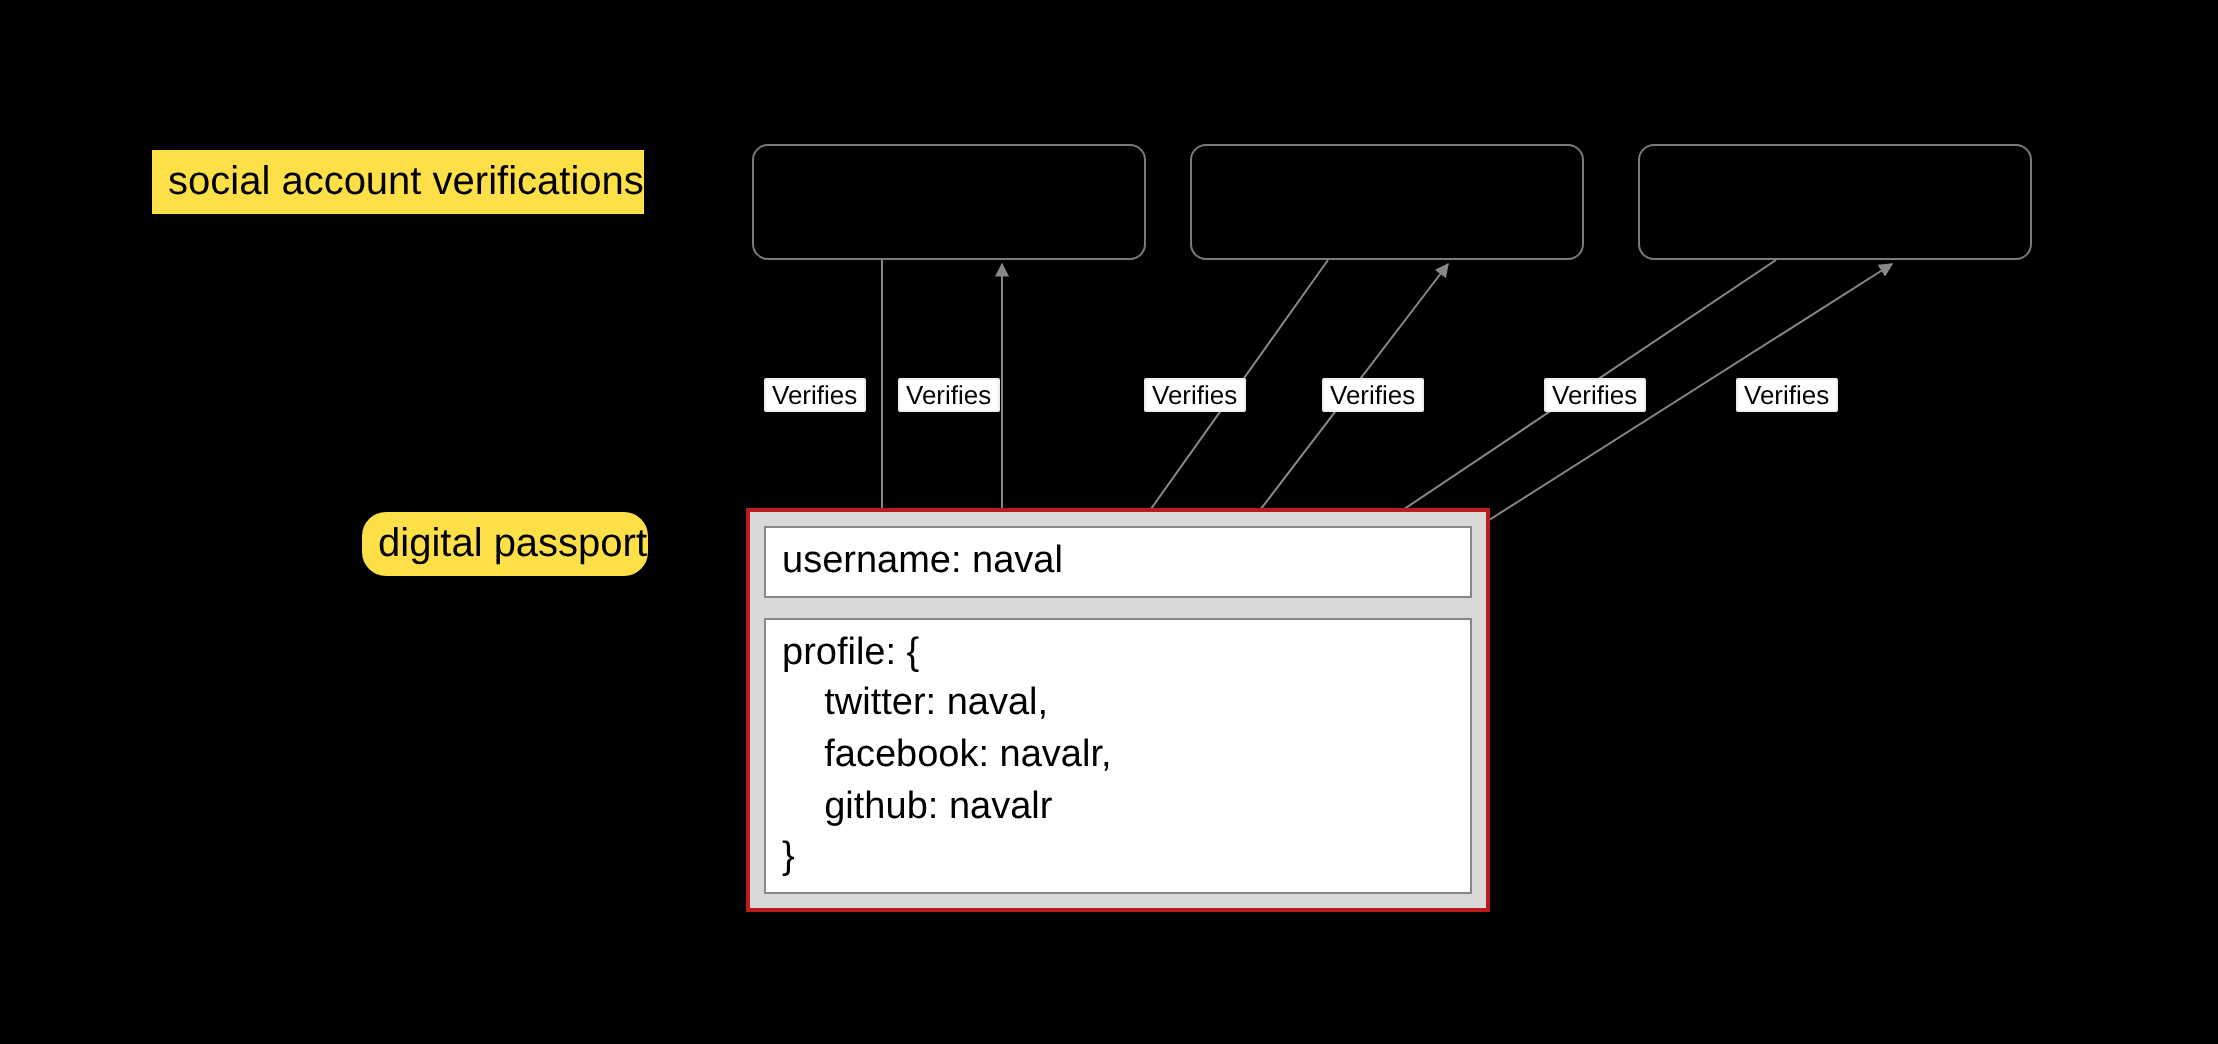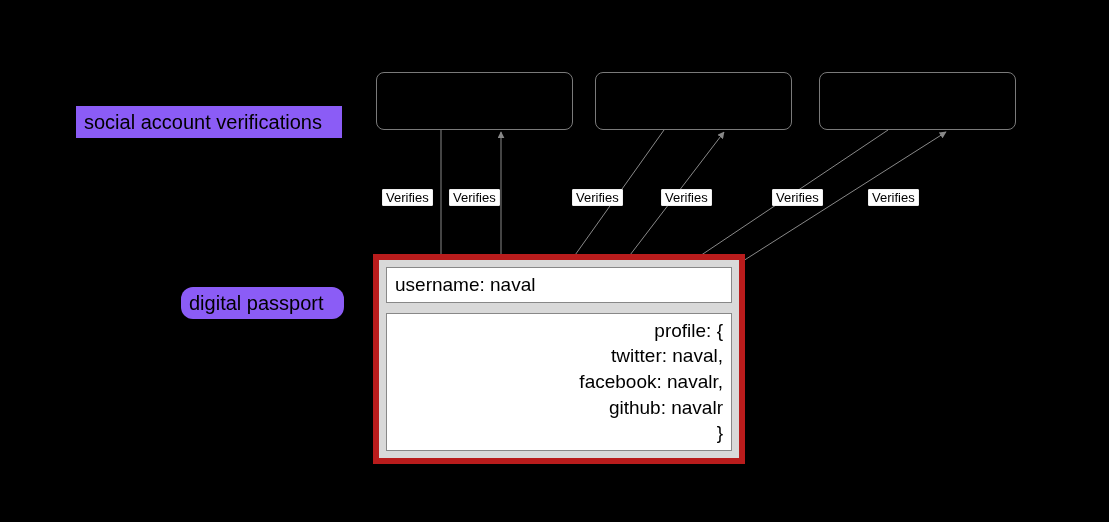--- a/index.html
+++ b/index.html
@@ -7,25 +7,24 @@
     padding: 0;
     width: 1109px;
     height: 522px;
     background: #000;
     font-family: Helvetica, Arial, sans-serif;
     color: #000;
     overflow: hidden;
   }
   .label-box {
     position: absolute;
-    background: #8b5cf6;
-    padding: 3px 20px 3px 8px;
+    background: #fde047;
+    padding: 3px 0 3px 8px;
     font-size: 20px;
     line-height: 1.3;
-    margin-top: 31px;
   }
   .account-box {
     position: absolute;
     width: 195px;
     height: 56px;
     border: 1px solid #7a7a7a;
     border-radius: 8px;
     background: #000;
   }
   .edge-label {
@@ -34,39 +33,38 @@
     font-size: 13px;
     padding: 0 3px;
     border: 1px solid #eee;
     border-radius: 1px;
   }
   .passport {
     position: absolute;
     left: 373px;
     top: 254px;
     width: 372px;
-    border: 6px solid #b91c1c;
+    border: 2px solid #b91c1c;
     background: #d9d9d9;
     padding: 7px;
     box-sizing: border-box;
   }
   .passport-field {
     background: #fff;
     border: 1px solid #888;
     padding: 4px 8px;
     font-size: 19px;
     line-height: 1.35;
   }
   .passport-username {
     margin-bottom: 10px;
   }
   .passport-profile {
     white-space: pre;
     font-family: Helvetica, Arial, sans-serif;
-    text-align: right;
   }
   svg.arrows {
     position: absolute;
     left: 0;
     top: 0;
     width: 1109px;
     height: 522px;
     pointer-events: none;
   }
 </style>

